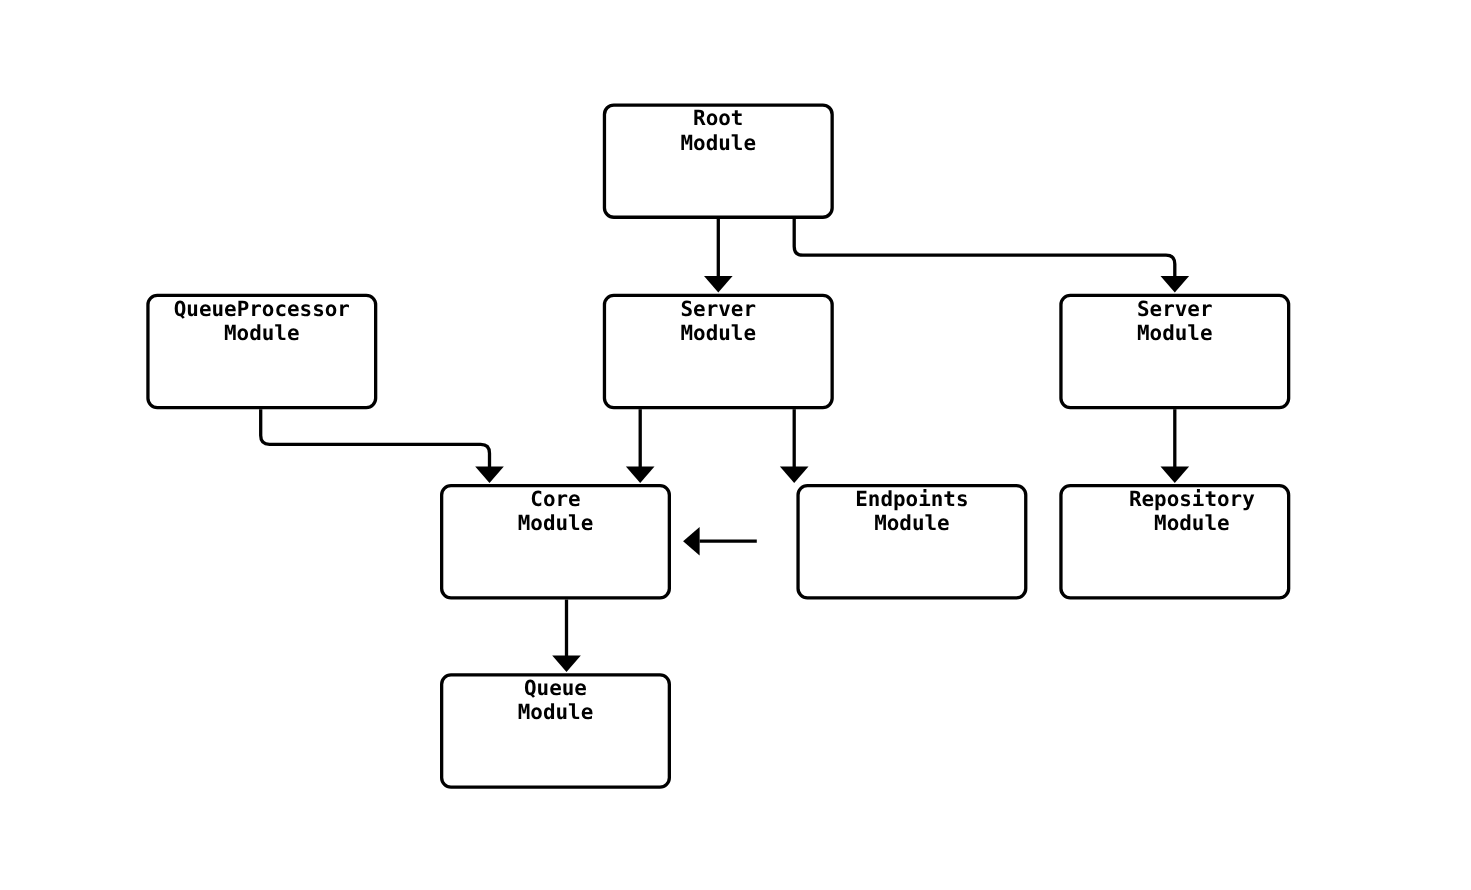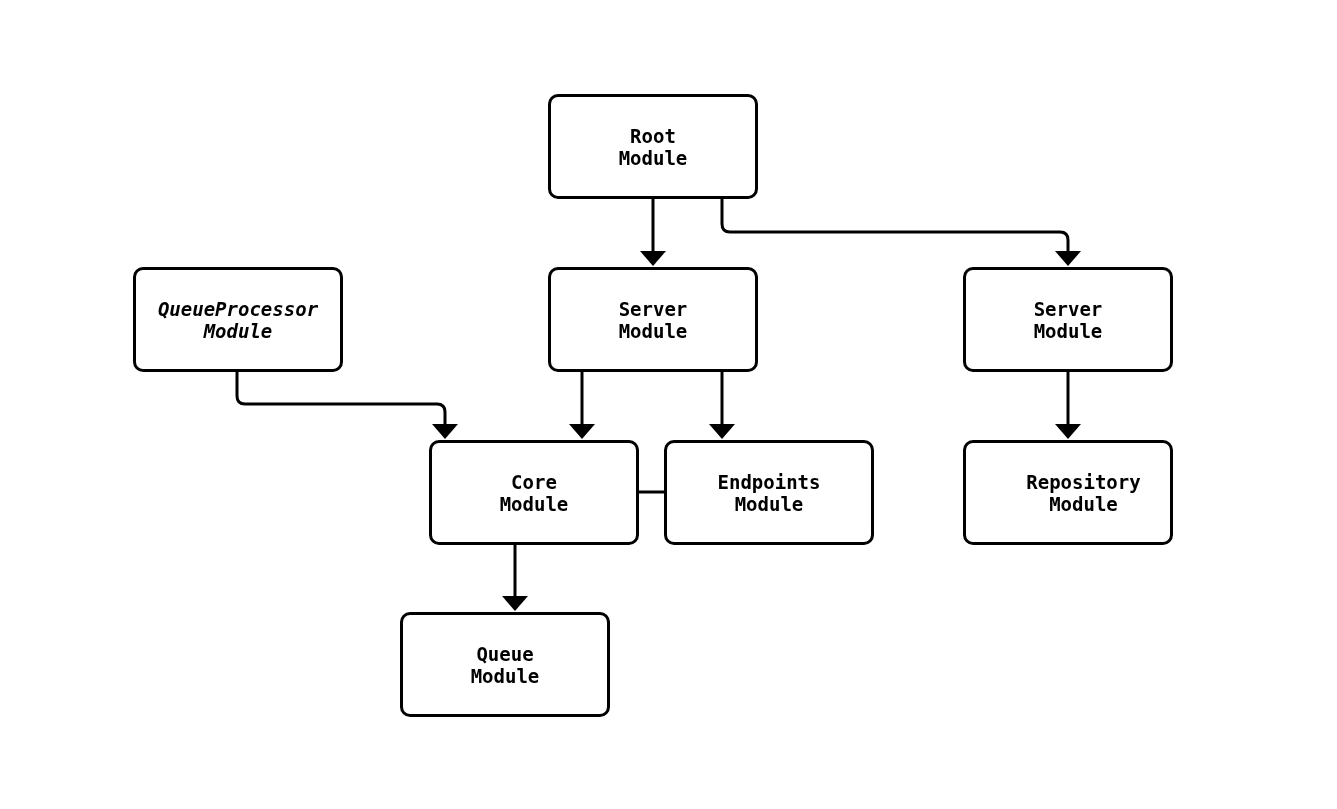--- a/index.html
+++ b/index.html
@@ -40,21 +40,20 @@
   }
   .node {
     position: absolute;
     width: 210px;
     height: 105px;
     box-sizing: border-box;
     background: var(--node-fill);
     border: 3px solid var(--node-border);
     border-radius: 10px;
     display: flex;
-    align-items: center;
     justify-content: center;
   }
   .node-label {
     white-space: pre;
     text-align: center;
     font-size: 19px;
     line-height: 22px;
     font-weight: 700;
     color: var(--text);
   }
@@ -105,41 +104,41 @@
       <path class="edge-line" d="M515 545 L515 598"></path>
       <polygon class="edge-arrowhead" points="502,596 528,596 515,611"></polygon>
     </g>
   </svg>
 
   <div class="node" style="left:548px; top:94px;">
     <span class="node-label">Root
 Module</span>
   </div>
 
-  <div class="node" style="left:133px; top:267px;font-style:italic;">
+  <div class="node" style="left:133px; top:267px;">
     <span class="node-label">QueueProcessor
 Module</span>
   </div>
 
   <div class="node" style="left:548px; top:267px;">
     <span class="node-label">Server
 Module</span>
   </div>
 
   <div class="node" style="left:963px; top:267px;">
     <span class="node-label">Server
 Module</span>
   </div>
 
-  <div class="node" style="left:429px; top:440px;">
+  <div class="node" style="left:400px; top:440px;">
     <span class="node-label">Core
 Module</span>
   </div>
 
-  <div class="node" style="left:664px; top:440px;">
+  <div class="node" style="left:724px; top:440px;">
     <span class="node-label">Endpoints
 Module</span>
   </div>
 
   <div class="node" style="left:963px; top:440px;padding-left:31px;">
     <span class="node-label">Repository
 Module</span>
   </div>
 
   <div class="node" style="left:400px; top:612px;">

